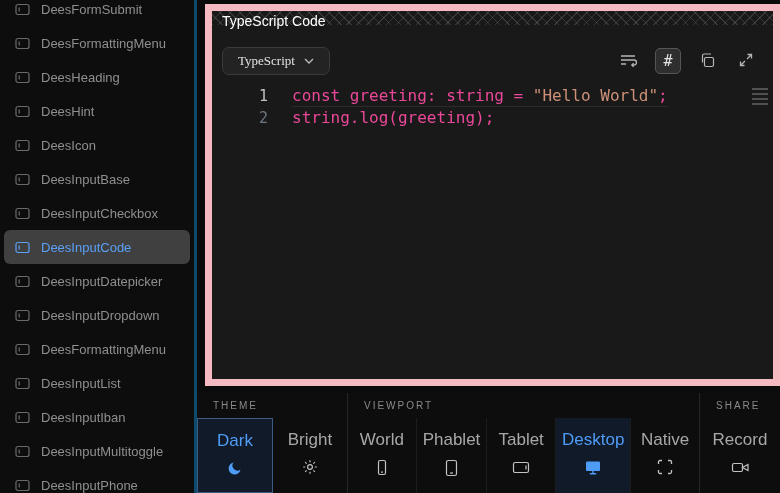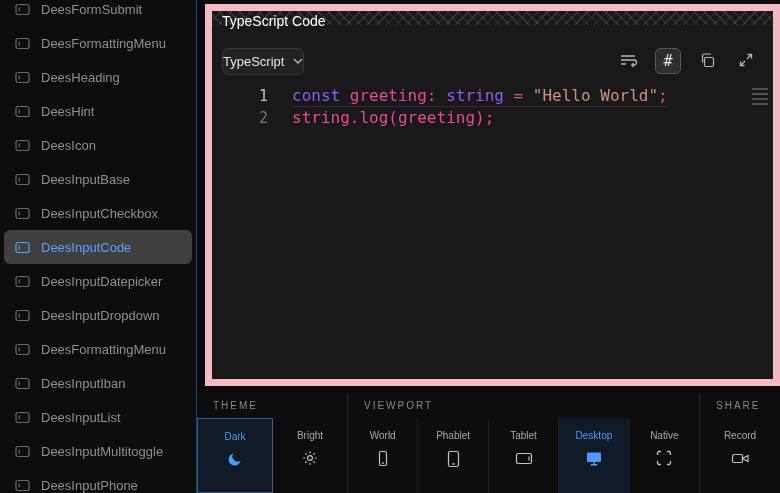--- a/index.html
+++ b/index.html
@@ -1,20 +1,20 @@
 <!DOCTYPE html>
 <html><head>
 <meta charset="utf-8">
 <style>
   html,body{margin:0;padding:0;width:780px;height:493px;overflow:hidden;
     background:#0b0b0b;font-family:"Liberation Sans",sans-serif;position:relative}
 
   
   .sidebar{position:absolute;left:0;top:0;width:197px;height:493px;
-    background:#0d0d0d;border-right:1px solid #0c4a6e;overflow:hidden;box-sizing:border-box}
+    background:#0d0d0d;border-right:3px solid #0c4a6e;overflow:hidden;box-sizing:border-box}
   .sidebar-list{margin-top:-8px;padding:0 4px}
   .side-item{display:flex;align-items:center;gap:11px;height:34px;padding:0 11px;
     border-radius:6px;color:#8f8f8f;cursor:pointer}
   .side-icon{display:inline-flex;color:#6a6a6a;flex:0 0 auto}
   .side-label{font-size:13px;white-space:nowrap}
   .side-item.selected{background:#404040;color:#5aa0f5}
   .side-item.selected .side-icon{color:#5aa0f5}
 
   
   .demo-frame{position:absolute;left:205px;top:4px;width:575px;height:382px;
@@ -24,56 +24,56 @@
     background-image:
       repeating-linear-gradient(45deg,rgba(130,130,130,.28) 0 1px,transparent 1px 7px),
       repeating-linear-gradient(-45deg,rgba(130,130,130,.28) 0 1px,transparent 1px 7px)}
   .code-title{position:absolute;top:2px;left:10px;color:#ffffff;font-weight:normal;
     font-size:14px;z-index:2}
 
   .toolbar{position:absolute;top:36px;left:10px;right:14px;height:28px;
     display:flex;justify-content:space-between;align-items:center;z-index:2}
   .lang-btn{display:flex;align-items:center;gap:9px;background:#232323;
     border:1px solid #3a3a3a;border-radius:7px;color:#e3e3e3;font-size:13px;
-    padding:5px 0;font-family:Liberation Sans, sans-serif;cursor:pointer}
+    padding:5px 15px;font-family:Liberation Serif, serif;cursor:pointer}
   .chev{display:inline-flex;color:#bdbdbd}
   .tb-icons{display:flex;align-items:center;gap:13px}
   .icon-btn{display:flex;align-items:center;justify-content:center;width:26px;height:26px;
     background:transparent;border:none;color:#b5b5b5;cursor:pointer;padding:0}
   .icon-btn.hash{background:#2e2e2e;border:1px solid #565656;border-radius:5px;
     color:#e3e3e3;font-size:15px;font-family:"DejaVu Sans Mono",monospace}
 
   .editor{position:absolute;top:74px;left:0;right:0;bottom:0;
     font-family:"DejaVu Sans Mono","Liberation Mono",monospace;font-size:16px}
   .code-line{display:flex;height:22px;line-height:22px}
   .gutter{flex:0 0 56px;text-align:right;padding-right:12px;color:#6e7681;font-size:15px}
   .line-content{white-space:pre;margin-left:12px;color:#d9d9d9}
   .code-line.active .gutter{color:#c0c0c0}
   .code-line.active .line-content{border-bottom:1px solid #2c2c2c}
-  .tok-keyword{color:#8b5cf6}
+  .tok-keyword{color:#ec4899}
   .tok-string{color:#ce9178}
   .tok-plain{color:#ec4899}
   .minimap{position:absolute;top:3px;right:5px;width:16px;height:20px;opacity:.85;
     background:repeating-linear-gradient(to bottom,#5a5a5a 0 2px,transparent 2px 5px)}
 
   
   .bottom-bar{position:absolute;left:197px;top:393px;width:583px;height:100px;
     background:#0d0d0d;display:flex}
   .bb-section{display:flex;flex-direction:column;border-right:1px solid #262626;box-sizing:border-box}
   .sec-theme{width:151px}
   .sec-viewport{width:352px}
   .sec-share{flex:1;border-right:none}
   .bb-header{height:25px;line-height:25px;padding-left:16px;font-size:10px;
     letter-spacing:2px;color:#8a8a8a}
   .bb-buttons{flex:1;display:flex}
   .bb-btn{flex:1;display:flex;flex-direction:column;align-items:center;padding-top:12px;gap:9px;
     background:transparent;border:none;border-right:1px solid #1d1d1d;color:#a8a8a8;
     cursor:pointer;font-family:inherit;box-sizing:border-box}
   .bb-btn:last-child{border-right:none}
-  .bb-label{font-size:10px}
+  .bb-label{font-size:17px}
   .bb-icon{display:inline-flex;color:#c2c2c2}
   .bb-btn.selected{color:#4f9cf7;background:#101a29}
   .bb-btn.selected .bb-label{color:#4f9cf7}
   .bb-btn.selected .bb-icon{color:#4f9cf7}
   .sec-theme .bb-btn.selected{border:1px solid #3d5a82}
 </style>
 </head>
 <body>
 
 <aside class="sidebar">
@@ -177,30 +177,30 @@
         </span>
     <span class="side-label">DeesFormattingMenu</span>
   </div>
       <div class="side-item">
     <span class="side-icon">
           <svg width="15" height="13" viewBox="0 0 15 13" fill="none" stroke="currentColor" stroke-width="1.2">
             <rect x="1" y="1.5" width="13" height="10" rx="2"></rect>
             <path d="M4.2 4.5v4"></path>
           </svg>
         </span>
+    <span class="side-label">DeesInputList</span>
+  </div>
+      <div class="side-item">
+    <span class="side-icon">
+          <svg width="15" height="13" viewBox="0 0 15 13" fill="none" stroke="currentColor" stroke-width="1.2">
+            <rect x="1" y="1.5" width="13" height="10" rx="2"></rect>
+            <path d="M4.2 4.5v4"></path>
+          </svg>
+        </span>
     <span class="side-label">DeesInputIban</span>
-  </div>
-      <div class="side-item">
-    <span class="side-icon">
-          <svg width="15" height="13" viewBox="0 0 15 13" fill="none" stroke="currentColor" stroke-width="1.2">
-            <rect x="1" y="1.5" width="13" height="10" rx="2"></rect>
-            <path d="M4.2 4.5v4"></path>
-          </svg>
-        </span>
-    <span class="side-label">DeesInputList</span>
   </div>
       <div class="side-item">
     <span class="side-icon">
           <svg width="15" height="13" viewBox="0 0 15 13" fill="none" stroke="currentColor" stroke-width="1.2">
             <rect x="1" y="1.5" width="13" height="10" rx="2"></rect>
             <path d="M4.2 4.5v4"></path>
           </svg>
         </span>
     <span class="side-label">DeesInputMultitoggle</span>
   </div>

